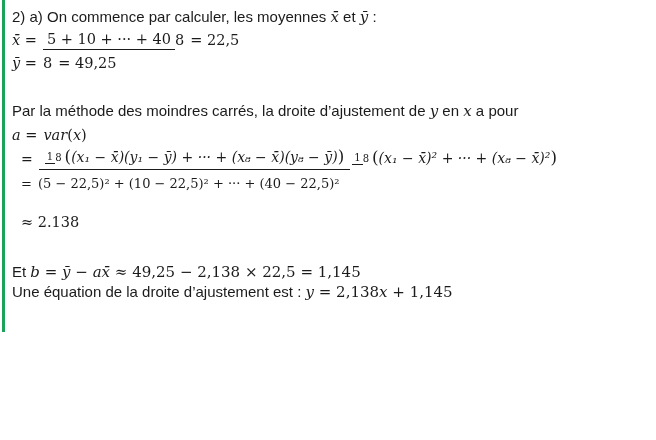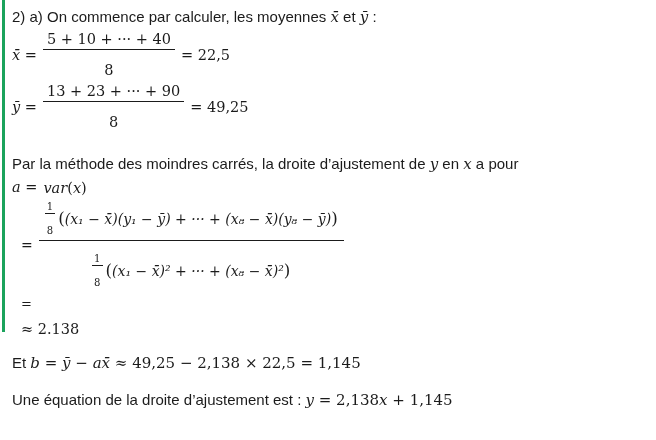--- a/index.html
+++ b/index.html
@@ -29,57 +29,54 @@
     gap: 6px;
     margin: 3px 0;
     font-size: 14.5px;
     width: fit-content;
   }
   .eqrow.mid  { font-size: 14px; margin-top: 2px; }
   .eqrow.wide { font-size: 13px; margin-top: 5px; }
   .indent { margin-left: 9px; }
   .frac {
     display: inline-flex;
-    flex-direction: column;
-    align-items: center;
+    align-items: flex-start;
     text-align: center;
     line-height: 1.25;
-    gap: 10px;
   }
   .frac > .num { display: block; border-bottom: 1px solid #1b1b1b; padding: 0 4px 1px; }
   .frac > .den { display: block; padding-top: 1px; }
   .frac.inner { font-size: 0.72em; }
   .frac.inner > .num { padding: 0 2px 0; }
   .hrow { display: flex; align-items: center; gap: 3px; padding: 1px 2px; }
-  .p2 { margin-top: 22px; }
+  .p2 { margin-top: 29px; }
   .eq-a { margin-top: 4px; }
-  .res { margin-top: 10px; }
-  .bline { margin-top: 16px; }
-  .final1 { margin-top: 17px; }
+  .res { margin-top: 22px; }
+  .bline { margin-top: 32px; }
+  .final1 { }
 </style>
 </head>
 <body>
 
 <div class="page" style="border-left-color: rgb(27, 163, 92); color: rgb(27, 27, 27);">
 
   <p class="txt"><span>2) a) On commence par calculer, les moyennes </span><span class="math"><span class="mvar">x̄</span></span><span> et </span><span class="math"><span class="mvar">ȳ</span></span><span> :</span></p>
 
   <div class="eqrow">
     <span class="math"><span class="mvar">x̄</span><span> =</span></span>
     <span class="frac">
       <span class="num math">5 + 10 + ··· + 40</span>
       <span class="den math">8</span>
     </span>
     <span class="math">= 22,5</span>
   </div>
 
   <div class="eqrow">
     <span class="math"><span class="mvar">ȳ</span><span> =</span></span>
     <span class="frac">
-      <span class="num math">13 + 23 + ··· + 90</span>
       <span class="den math">8</span>
     </span>
     <span class="math">= 49,25</span>
   </div>
 
   <p class="txt p2"><span>Par la méthode des moindres carrés, la droite d’ajustement de </span><span class="math"><span class="mvar">y</span></span><span> en </span><span class="math"><span class="mvar">x</span></span><span> a pour</span></p>
 
 
   <div class="eqrow eq-a">
     <span class="math"><span class="mvar">a</span><span> =</span></span>
@@ -108,20 +105,21 @@
           </span>
           <span class="math"><span class="bigp">(</span><span class="mvar">(x₁ − x̄)² + ··· + (x₈ − x̄)²</span><span class="bigp">)</span></span>
         </span>
       </span>
     </span>
   </div>
 
   <div class="eqrow wide indent">
     <span class="math">=</span>
     <span class="frac">
+      <span class="den math">(5 − 22,5)² + (10 − 22,5)² + ··· + (40 − 22,5)²</span>
     </span>
   </div>
 
   <div class="eqrow res indent">
     <span class="math">≈ 2.138</span>
   </div>
 
   <p class="txt bline"><span>Et </span><span class="math"><span class="mvar">b</span><span> = </span><span class="mvar">ȳ</span><span> − </span><span class="mvar">ax̄</span><span> ≈ 49,25 − 2,138 × 22,5 = 1,145</span></span></p>
 
   <p class="txt final1"><span>Une équation de la droite d’ajustement est : </span><span class="math"><span class="mvar">y</span><span> = 2,138</span><span class="mvar">x</span><span> + 1,145</span></span></p>

